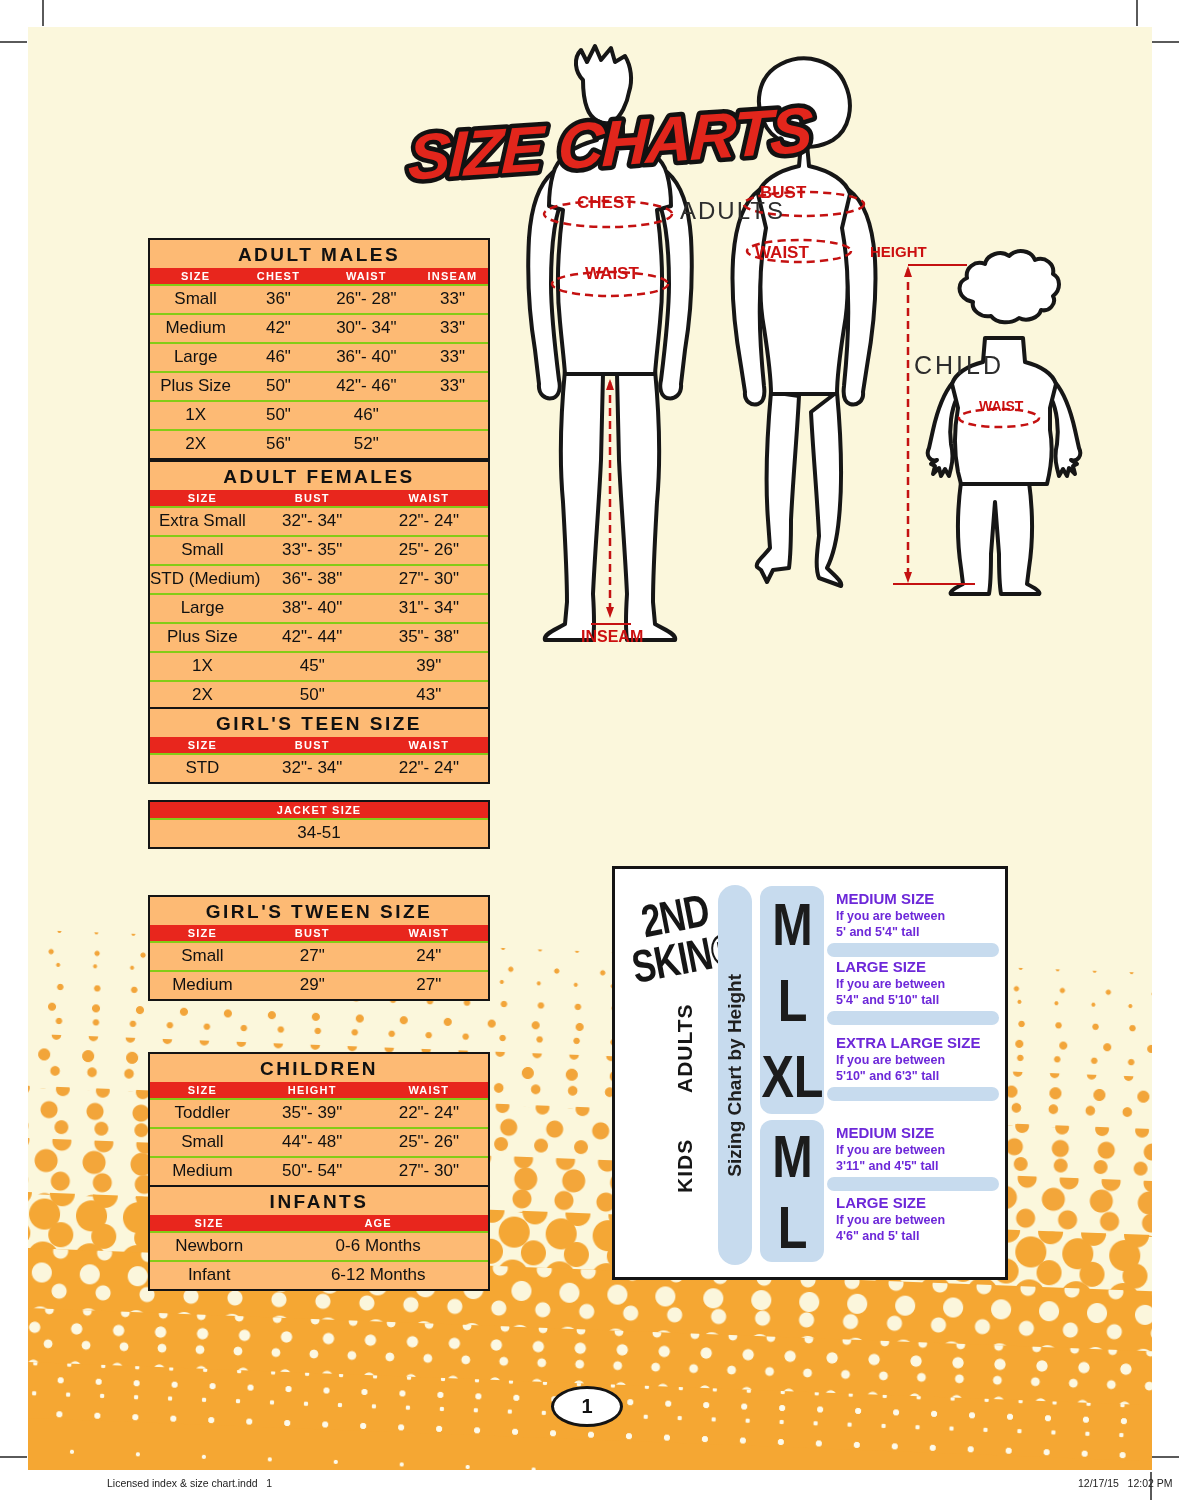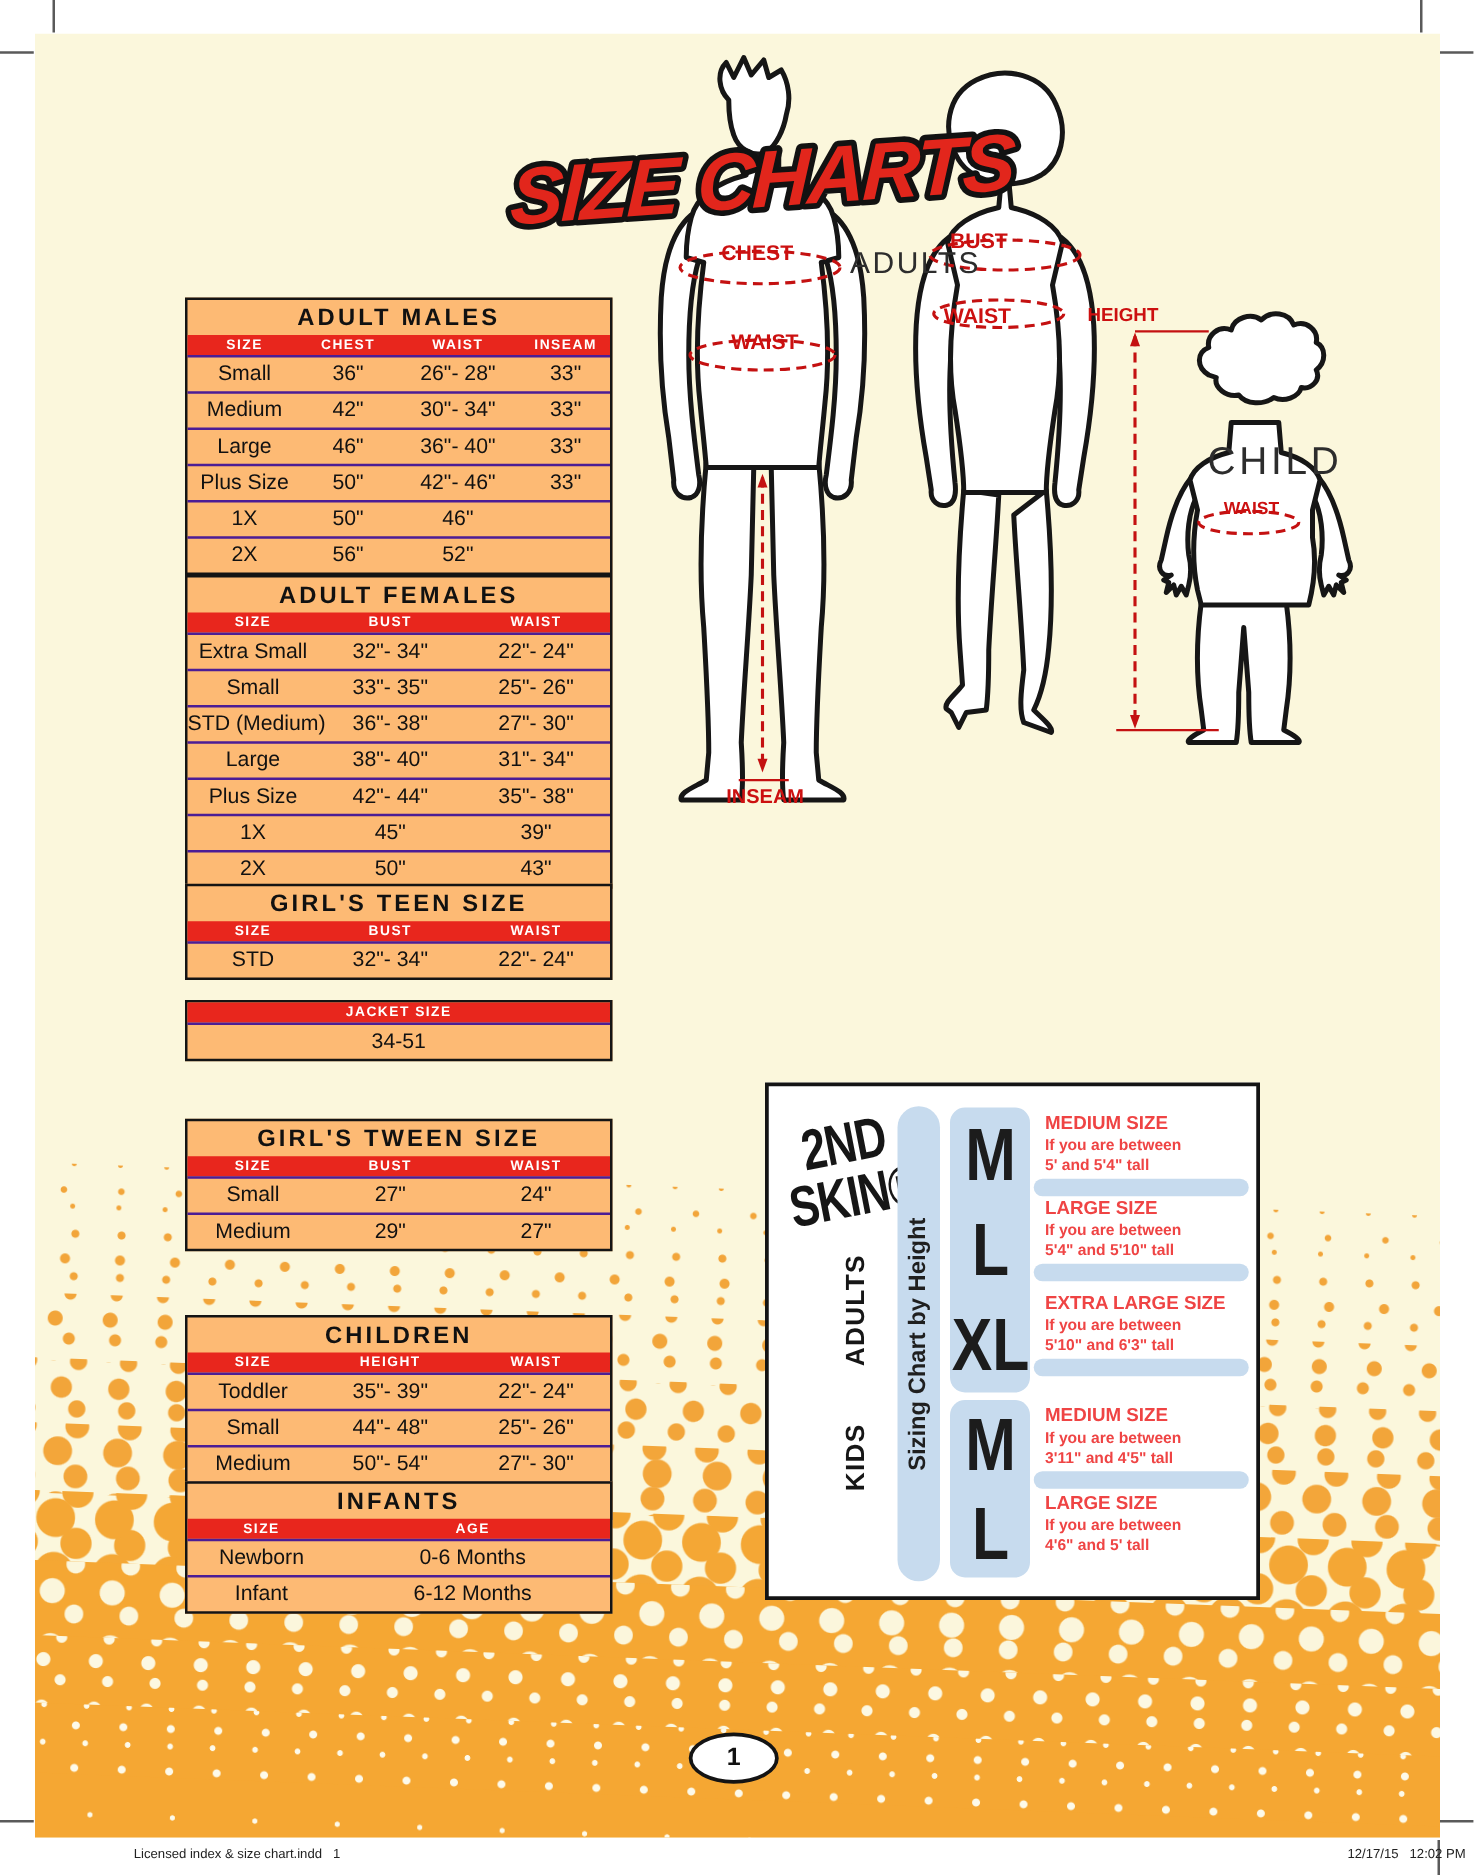--- a/index.html
+++ b/index.html
@@ -20,36 +20,36 @@
   .h6{top:262px;height:58px;background-image:radial-gradient(circle,#F4A735 15px,transparent 16px),radial-gradient(circle,#F4A735 12px,transparent 13px);background-size:47px 43px,43px 41px;background-position:2px 0,25px 21px;}
   .h7{top:318px;height:62px;background-color:#F5A733;background-image:radial-gradient(circle,#FBF6DC 9.5px,transparent 10.5px),radial-gradient(circle,#FBF6DC 7px,transparent 8px);background-size:48px 44px,44px 40px;background-position:0 2px,24px 22px;}
   .h8{top:378px;height:56px;background-color:#F5A733;background-image:radial-gradient(circle,#FCF8E2 5.2px,transparent 6px),radial-gradient(circle,#FCF8E2 4px,transparent 4.8px);background-size:42px 38px,38px 34px;background-position:4px 0,24px 18px;}
   .h9{top:432px;height:58px;background-color:#F5A733;background-image:radial-gradient(circle,#FDFAEA 2.8px,transparent 3.5px),radial-gradient(circle,#FDFAEA 2px,transparent 2.6px);background-size:38px 34px,34px 30px;background-position:0 0,18px 16px;}
   .h10{top:488px;height:152px;background-color:#F5A733;background-image:radial-gradient(circle,#FDFAEA 1.8px,transparent 2.4px);background-size:66px 56px;background-position:10px 4px;}
   
   #title-svg{position:absolute;left:380px;top:50px;z-index:4;overflow:visible;}
   
   .fig-heading{position:absolute;color:#2d2d2d;z-index:4;}
   #adults-heading{left:652px;top:170px;font-size:24px;letter-spacing:2px;}
-  #child-heading{left:938px;top:324px;font-size:31px;letter-spacing:3px;text-align:right;}
+  #child-heading{left:886px;top:324px;font-size:25px;letter-spacing:3px;text-align:right;}
   
   #figures-svg{position:absolute;left:477px;top:5px;z-index:3;overflow:visible;}
   
   .size-table{position:absolute;left:120px;width:342px;background:#fdba74;border:2.5px solid #141414;box-sizing:border-box;z-index:5;}
   #t-adult-males{top:211px;}
   #t-adult-females{top:433px;}
   #t-girls-teen{top:680px;}
   #t-boys-teen{top:773px;}
   #t-girls-tween{top:868px;}
   #t-children{top:985px;margin-top:40px;}
   #t-infants{top:1158px;}
   .t-title{height:28px;line-height:29px;font-weight:bold;font-size:19px;letter-spacing:2.5px;text-align:center;color:#111;}
   .t-head{background:#E8261D;height:16px;display:flex;}
   .t-head span{display:block;line-height:16px;font-size:11px;font-weight:bold;color:#fff;letter-spacing:1.2px;text-align:center;}
-  .t-row{display:flex;height:27px;border-top:2px solid #4c1d95;}
+  .t-row{display:flex;height:27px;border-top:2px solid #84cc16;}
   .t-row span{display:block;line-height:26px;font-size:17px;color:#111;text-align:center;white-space:nowrap;}
   .cols4 .t-head span:nth-child(1),.cols4 .t-row span:nth-child(1){width:27%;}
   .cols4 .t-head span:nth-child(2),.cols4 .t-row span:nth-child(2){width:22%;}
   .cols4 .t-head span:nth-child(3),.cols4 .t-row span:nth-child(3){width:30%;}
   .cols4 .t-head span:nth-child(4),.cols4 .t-row span:nth-child(4){width:21%;}
   .cols3 .t-head span:nth-child(1),.cols3 .t-row span:nth-child(1){width:31%;}
   .cols3 .t-head span:nth-child(2),.cols3 .t-row span:nth-child(2){width:34%;}
   .cols3 .t-head span:nth-child(3),.cols3 .t-row span:nth-child(3){width:35%;}
   .cols2 .t-head span:nth-child(1),.cols2 .t-row span:nth-child(1){width:35%;}
   .cols2 .t-head span:nth-child(2),.cols2 .t-row span:nth-child(2){width:65%;}
@@ -61,21 +61,21 @@
   #adults-v{top:142px;height:82px;}
   #kids-v{top:264px;height:60px;}
   #blue-strip{position:absolute;left:103px;top:16px;width:34px;height:380px;background:#C7DBEE;border-radius:17px;display:flex;align-items:center;justify-content:center;}
   #blue-strip span{writing-mode:vertical-rl;transform:rotate(180deg);font-weight:bold;font-size:19px;color:#1f1f1f;}
   .letters-col{position:absolute;left:145px;width:64px;background:#C7DBEE;border-radius:12px;display:flex;flex-direction:column;align-items:center;justify-content:space-around;}
   #letters-adults{top:17px;height:228px;}
   #letters-kids{top:251px;height:142px;}
   .big-letter{font-weight:900;font-size:54px;line-height:54px;color:#1c1c1c;transform:scale(.9,1.1);}
   .band{position:absolute;left:212px;width:172px;height:14px;background:#C7DBEE;border-radius:7px;}
   #band-a0{top:74px;} #band-a1{top:142px;} #band-a2{top:218px;} #band-k0{top:308px;}
-  .desc{position:absolute;left:221px;width:168px;color:#ef4444;}
+  .desc{position:absolute;left:221px;width:168px;color:#6d28d9;}
   .desc .d-title{font-weight:bold;font-size:15px;line-height:18px;white-space:nowrap;}
   .desc .d-line{font-weight:bold;font-size:12.5px;line-height:16px;}
   #desc-a0{top:21px;} #desc-a1{top:89px;} #desc-a2{top:165px;} #desc-k0{top:255px;} #desc-k1{top:325px;}
   
   #page-oval{position:absolute;left:523px;top:1359px;width:72px;height:41px;background:#ffffff;border:3px solid #141414;border-radius:50%;z-index:6;display:flex;align-items:center;justify-content:center;font-weight:bold;font-size:20px;color:#111;box-sizing:border-box;}
   
   .footer-text{position:absolute;font-size:10.5px;color:#222;white-space:pre;z-index:2;margin-left:44px;}
   #footer-left{left:63px;top:1477px;}
   #footer-right{left:1034px;top:1477px;}
 </style>

